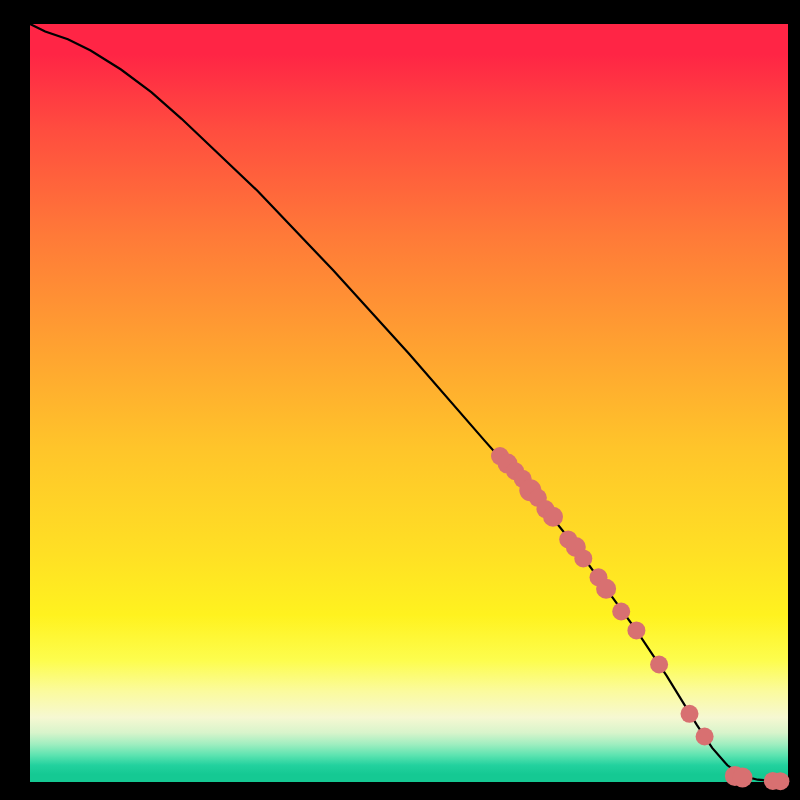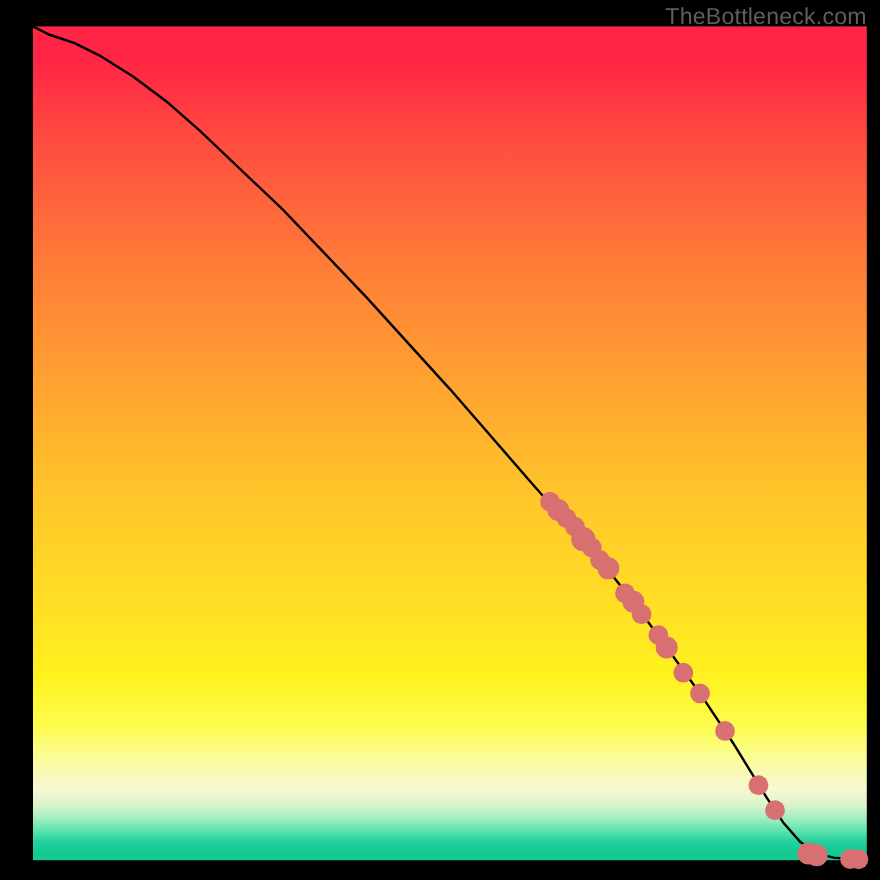--- a/index.html
+++ b/index.html
@@ -71,21 +71,20 @@
   .marker {
     fill: #d87071;
     stroke: none;
   }
 </style>
 </head>
 <body>
 
 <div class="frame">
 
-  <div class="attribution">TheBottleneck.com</div>
 
   <div class="plot">
     <svg class="curve" viewBox="0 0 758 758">
       <path id="curve-path" class="curve-line" d="M0.0 0.0 L15.2 7.6 L37.9 15.2 L60.6 26.5 L91.0 45.5 L121.3 68.2 L151.6 94.8 L227.4 166.8 L303.2 246.3 L379.0 329.7 L454.8 416.9 L515.4 485.1 L545.8 523.0 L576.1 564.7 L606.4 606.4 L636.7 651.9 L667.0 701.1 L682.2 723.9 L697.4 741.3 L712.5 751.9 L727.7 755.7 L742.8 756.9 L758.0 757.2 "></path>
       <g id="markers">
           <circle cx="470.0" cy="432.1" r="9" class="marker"></circle>
           <circle cx="477.5" cy="439.6" r="10" class="marker"></circle>
           <circle cx="485.1" cy="447.2" r="9" class="marker"></circle>
           <circle cx="492.7" cy="454.8" r="9" class="marker"></circle>
           <circle cx="500.3" cy="466.2" r="11" class="marker"></circle>

